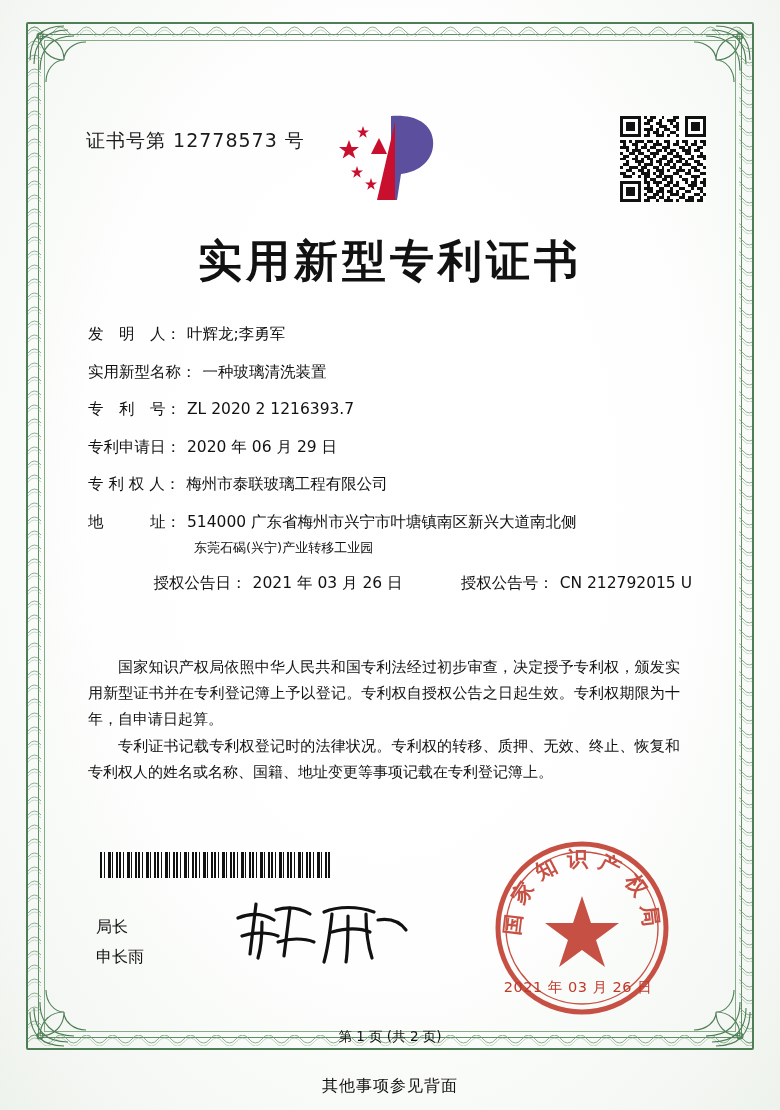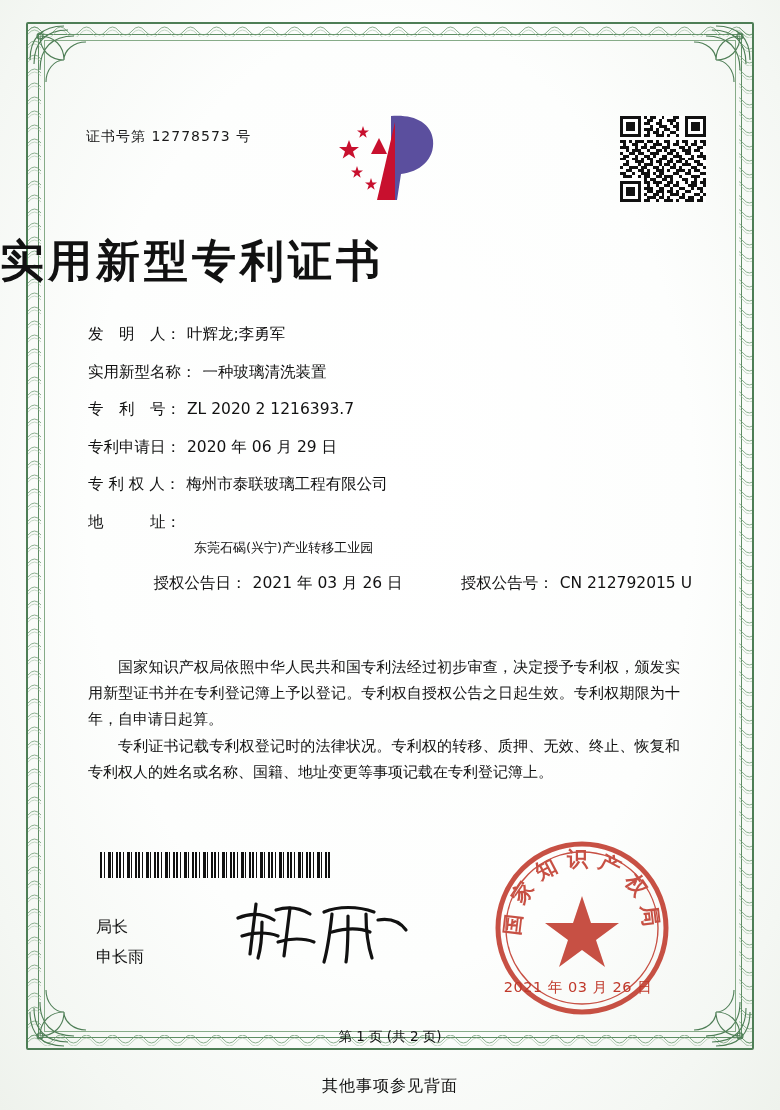--- a/index.html
+++ b/index.html
@@ -43,34 +43,34 @@
     pointer-events:none;
   }
   .corner.tl{left:24px;top:20px;}
   .corner.tr{right:24px;top:20px;transform:scaleX(-1);}
   .corner.bl{left:24px;bottom:58px;transform:scaleY(-1);}
   .corner.br{right:24px;bottom:58px;transform:scale(-1,-1);}
 
   
   .cert-no{
     position:absolute;left:86px;top:128px;
-    font-size:14px;color:#1a1a1a;letter-spacing:1px;
+    font-size:19px;color:#1a1a1a;letter-spacing:1px;
     font-family:"DejaVu Sans","Liberation Sans",sans-serif;
   }
   .emblem{
     position:absolute;left:50%;top:112px;transform:translateX(-50%);
     width:110px;height:92px;
   }
   .qr{
     position:absolute;right:74px;top:116px;
     width:86px;height:86px;
   }
   .title{
     position:absolute;left:0;right:0;top:232px;
-    text-align:left;
+    text-align:center;
     font-size:44px;
     font-weight:bold;
     letter-spacing:4px;
     color:#111;
     font-family:"DejaVu Sans","Liberation Sans",sans-serif;
   }
 
   
   .fields{
     position:absolute;left:88px;top:325px;right:88px;
@@ -435,20 +435,21 @@
     <div class="row">
       <span class="lbl">专利申请日：</span>
       <span class="val">2020 年 06 月 29 日</span>
     </div>
     <div class="row">
       <span class="lbl">专 利 权 人：</span>
       <span class="val">梅州市泰联玻璃工程有限公司</span>
     </div>
     <div class="row">
       <span class="lbl">地　　　址：</span>
+      <span class="val">514000 广东省梅州市兴宁市叶塘镇南区新兴大道南北侧</span>
     </div>
     <div class="addr-cont">东莞石碣(兴宁)产业转移工业园</div>
     <div class="row two">
       <span class="lbl">授权公告日：</span>
       <span class="val">2021 年 03 月 26 日</span>
       <span class="spacer"></span>
       <span class="lbl">授权公告号：</span>
       <span class="val">CN 212792015 U</span>
     </div>
   </div>

